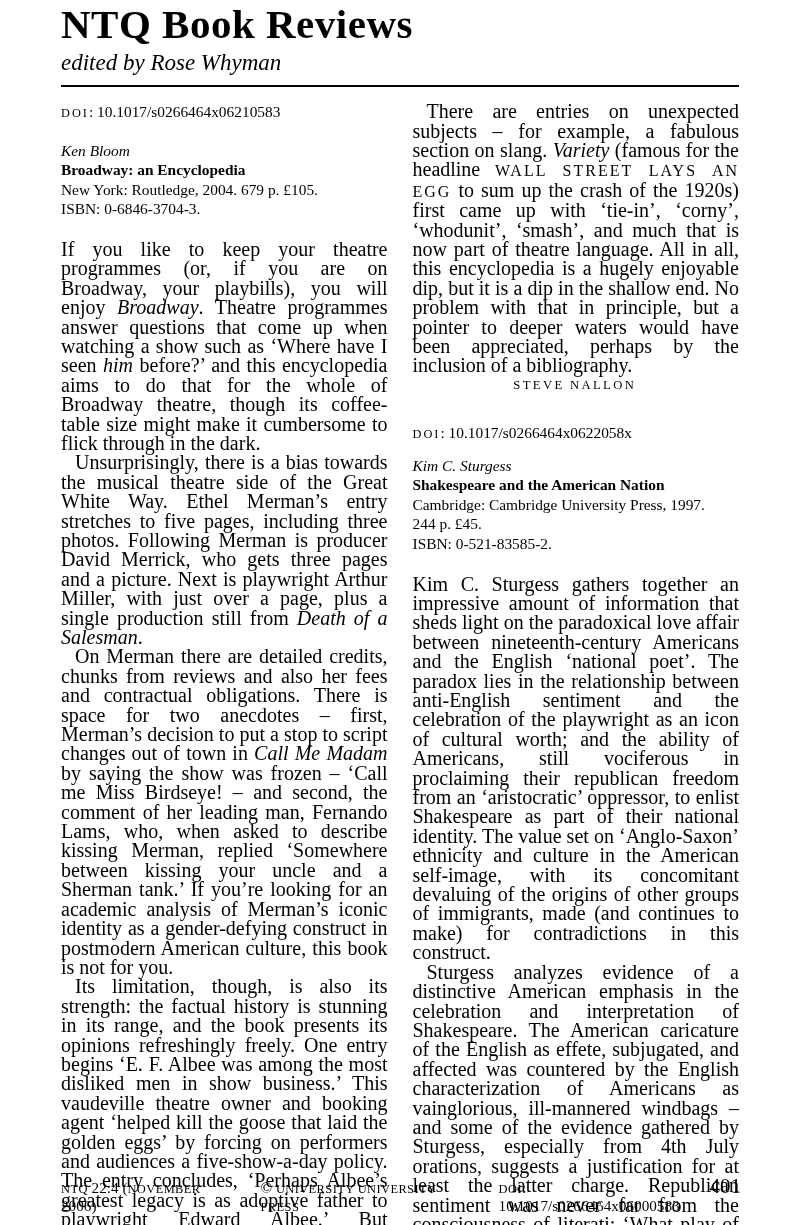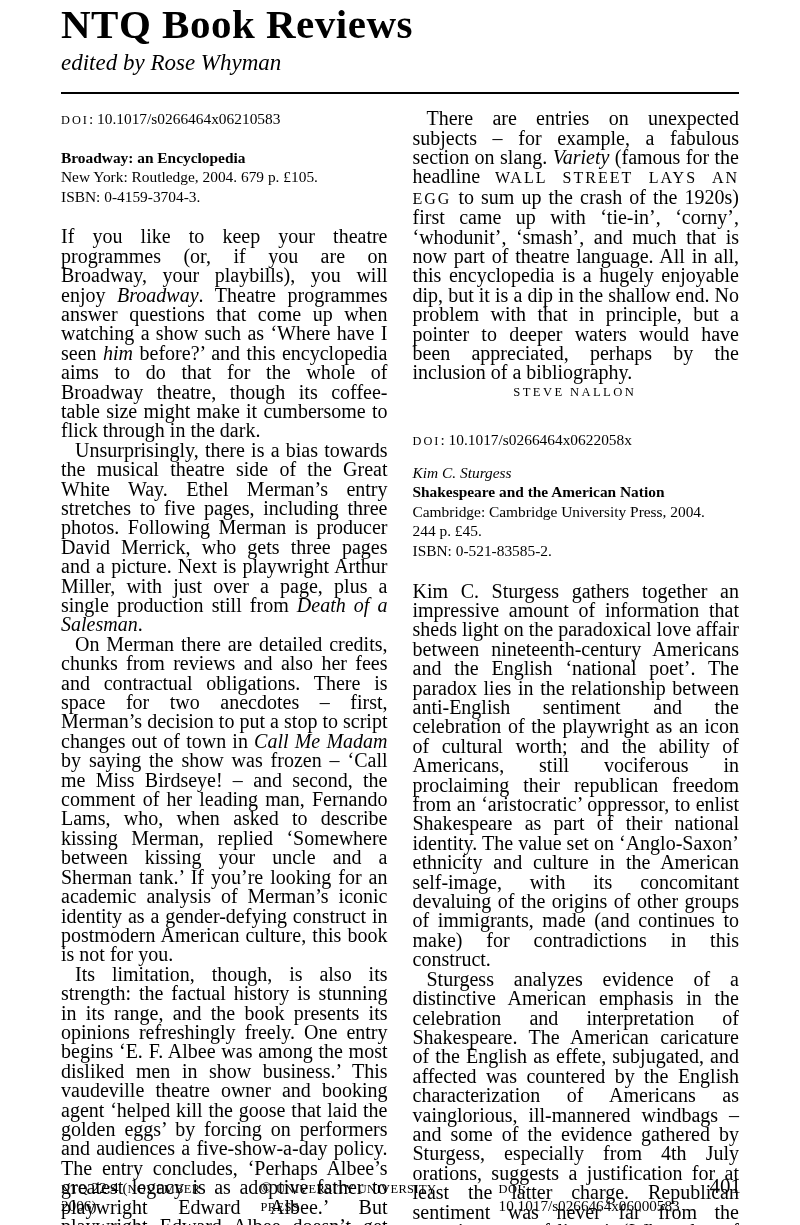--- a/index.html
+++ b/index.html
@@ -20,21 +20,21 @@
     font-size: 41px;
     font-weight: bold;
     letter-spacing: 0.5px;
     line-height: 1.1;
     padding-top: 2px;
   }
   .journal-subtitle {
     font-size: 23px;
     font-style: italic;
     margin-top: 3px;
-    margin-bottom: 16px;
+    margin-bottom: 9px;
   }
   .header-rule {
     border: none;
     border-top: 2.5px solid #000;
     width: 100%;
   }
   
   .columns {
     display: flex;
     gap: 25px;
@@ -95,38 +95,39 @@
     <div class="journal-title">NTQ Book Reviews</div>
     <div class="journal-subtitle">edited by Rose Whyman</div>
     <hr class="header-rule">
   </div>
 
   <div class="columns">
 
     <div class="col">
       <div class="doi-line"><span class="s-sc">DOI</span><span class="s-r">: 10.1017/s0266464x06210583</span></div>
       <div class="book-head">
+        <div class="book-author">Ken Bloom</div>
         <div class="book-title">Broadway: an Encyclopedia</div>
         <div class="book-imprint">New York: Routledge, 2004. 679 p. £105.</div>
-        <div class="book-isbn">ISBN: 0-4159-3704-3.</div>
+        <div class="book-isbn">ISBN: 0-6846-3704-3.</div>
       </div>
       <p class="body-text"><span class="s-r">If you like to keep your theatre programmes (or, if you are on Broadway, your playbills), you will enjoy </span><span class="s-i">Broadway</span><span class="s-r">. Theatre programmes answer questions that come up when watching a show such as ‘Where have I seen </span><span class="s-i">him</span><span class="s-r"> before?’ and this encyclopedia aims to do that for the whole of Broadway theatre, though its coffee-table size might make it cumbersome to flick through in the dark.</span></p>
       <p class="body-text indent"><span class="s-r">Unsurprisingly, there is a bias towards the musical theatre side of the Great White Way. Ethel Merman’s entry stretches to five pages, including three photos. Following Merman is producer David Merrick, who gets three pages and a picture. Next is playwright Arthur Miller, with just over a page, plus a single production still from </span><span class="s-i">Death of a Salesman</span><span class="s-r">.</span></p>
       <p class="body-text indent"><span class="s-r">On Merman there are detailed credits, chunks from reviews and also her fees and contractual obligations. There is space for two anecdotes – first, Merman’s decision to put a stop to script changes out of town in </span><span class="s-i">Call Me Madam</span><span class="s-r"> by saying the show was frozen – ‘Call me Miss Birdseye! – and second, the comment of her leading man, Fernando Lams, who, when asked to describe kissing Merman, replied ‘Somewhere between kissing your uncle and a Sherman tank.’ If you’re looking for an academic analysis of Merman’s iconic identity as a gender-defying construct in postmodern American culture, this book is not for you.</span></p>
       <p class="body-text indent"><span class="s-r">Its limitation, though, is also its strength: the factual history is stunning in its range, and the book presents its opinions refreshingly freely. One entry begins ‘E. F. Albee was among the most disliked men in show business.’ This vaudeville theatre owner and booking agent ‘helped kill the goose that laid the golden eggs’ by forcing on performers and audiences a five-show-a-day policy. The entry concludes, ‘Perhaps Albee’s greatest legacy is as adoptive father to playwright Edward Albee.’ But playwright Edward Albee doesn’t get his own entry (only Neil Simon, Joseph Fields, Arthur Miller, Eugene O’Neill, and Tennessee Williams do), which seems an odd omission. On the other hand, if you’ve ever been confused about who was who in the Barrymore family then this book offers you a five-page family tree.</span></p>
     </div>
 
     <div class="col">
       <p class="body-text indent"><span class="s-r">There are entries on unexpected subjects – for example, a fabulous section on slang. </span><span class="s-i">Variety</span><span class="s-r"> (famous for the headline </span><span class="s-sc">WALL STREET LAYS AN EGG</span><span class="s-r"> to sum up the crash of the 1920s) first came up with ‘tie-in’, ‘corny’, ‘whodunit’, ‘smash’, and much that is now part of theatre language. All in all, this encyclopedia is a hugely enjoyable dip, but it is a dip in the shallow end. No problem with that in principle, but a pointer to deeper waters would have been appreciated, perhaps by the inclusion of a bibliography.</span></p>
       <div class="signature">STEVE NALLON</div>
       <div class="doi-line doi-gap"><span class="s-sc">DOI</span><span class="s-r">: 10.1017/s0266464x0622058x</span></div>
       <div class="book-head">
         <div class="book-author">Kim C. Sturgess</div>
         <div class="book-title">Shakespeare and the American Nation</div>
-        <div class="book-imprint">Cambridge: Cambridge University Press, 2004.</div>
+        <div class="book-imprint">Cambridge: Cambridge University Press, 1997.</div>
         <div class="book-imprint">244 p. £45.</div>
         <div class="book-isbn">ISBN: 0-521-83585-2.</div>
       </div>
       <p class="body-text"><span class="s-r">Kim C. Sturgess gathers together an impressive amount of information that sheds light on the paradoxical love affair between nineteenth-century Americans and the English ‘national poet’. The paradox lies in the relationship between anti-English sentiment and the celebration of the playwright as an icon of cultural worth; and the ability of Americans, still vociferous in proclaiming their republican freedom from an ‘aristocratic’ oppressor, to enlist Shakespeare as part of their national identity. The value set on ‘Anglo-Saxon’ ethnicity and culture in the American self-image, with its concomitant devaluing of the origins of other groups of immigrants, made (and continues to make) for contradictions in this construct.</span></p>
       <p class="body-text indent"><span class="s-r">Sturgess analyzes evidence of a distinctive American emphasis in the celebration and interpretation of Shakespeare. The American caricature of the English as effete, subjugated, and affected was countered by the English characterization of Americans as vainglorious, ill-mannered windbags – and some of the evidence gathered by Sturgess, especially from 4th July orations, suggests a justification for at least the latter charge. Republican sentiment was never far from the consciousness of literati: ‘What play of Shakespeare,’ asked Walt Whitman in 1855, ‘represented in America, is not an insult to America, to the marrow in its bones?’ – but Whitman was a notable enthusiast for Shakespeare, and herein lies the paradox that Sturgess demonstrates.</span></p>
       <p class="body-text indent"><span class="s-r">The book would have benefited from a wider view: there is little sense of the ways Shakespeare</span></p>
     </div>
 
   </div>
 

